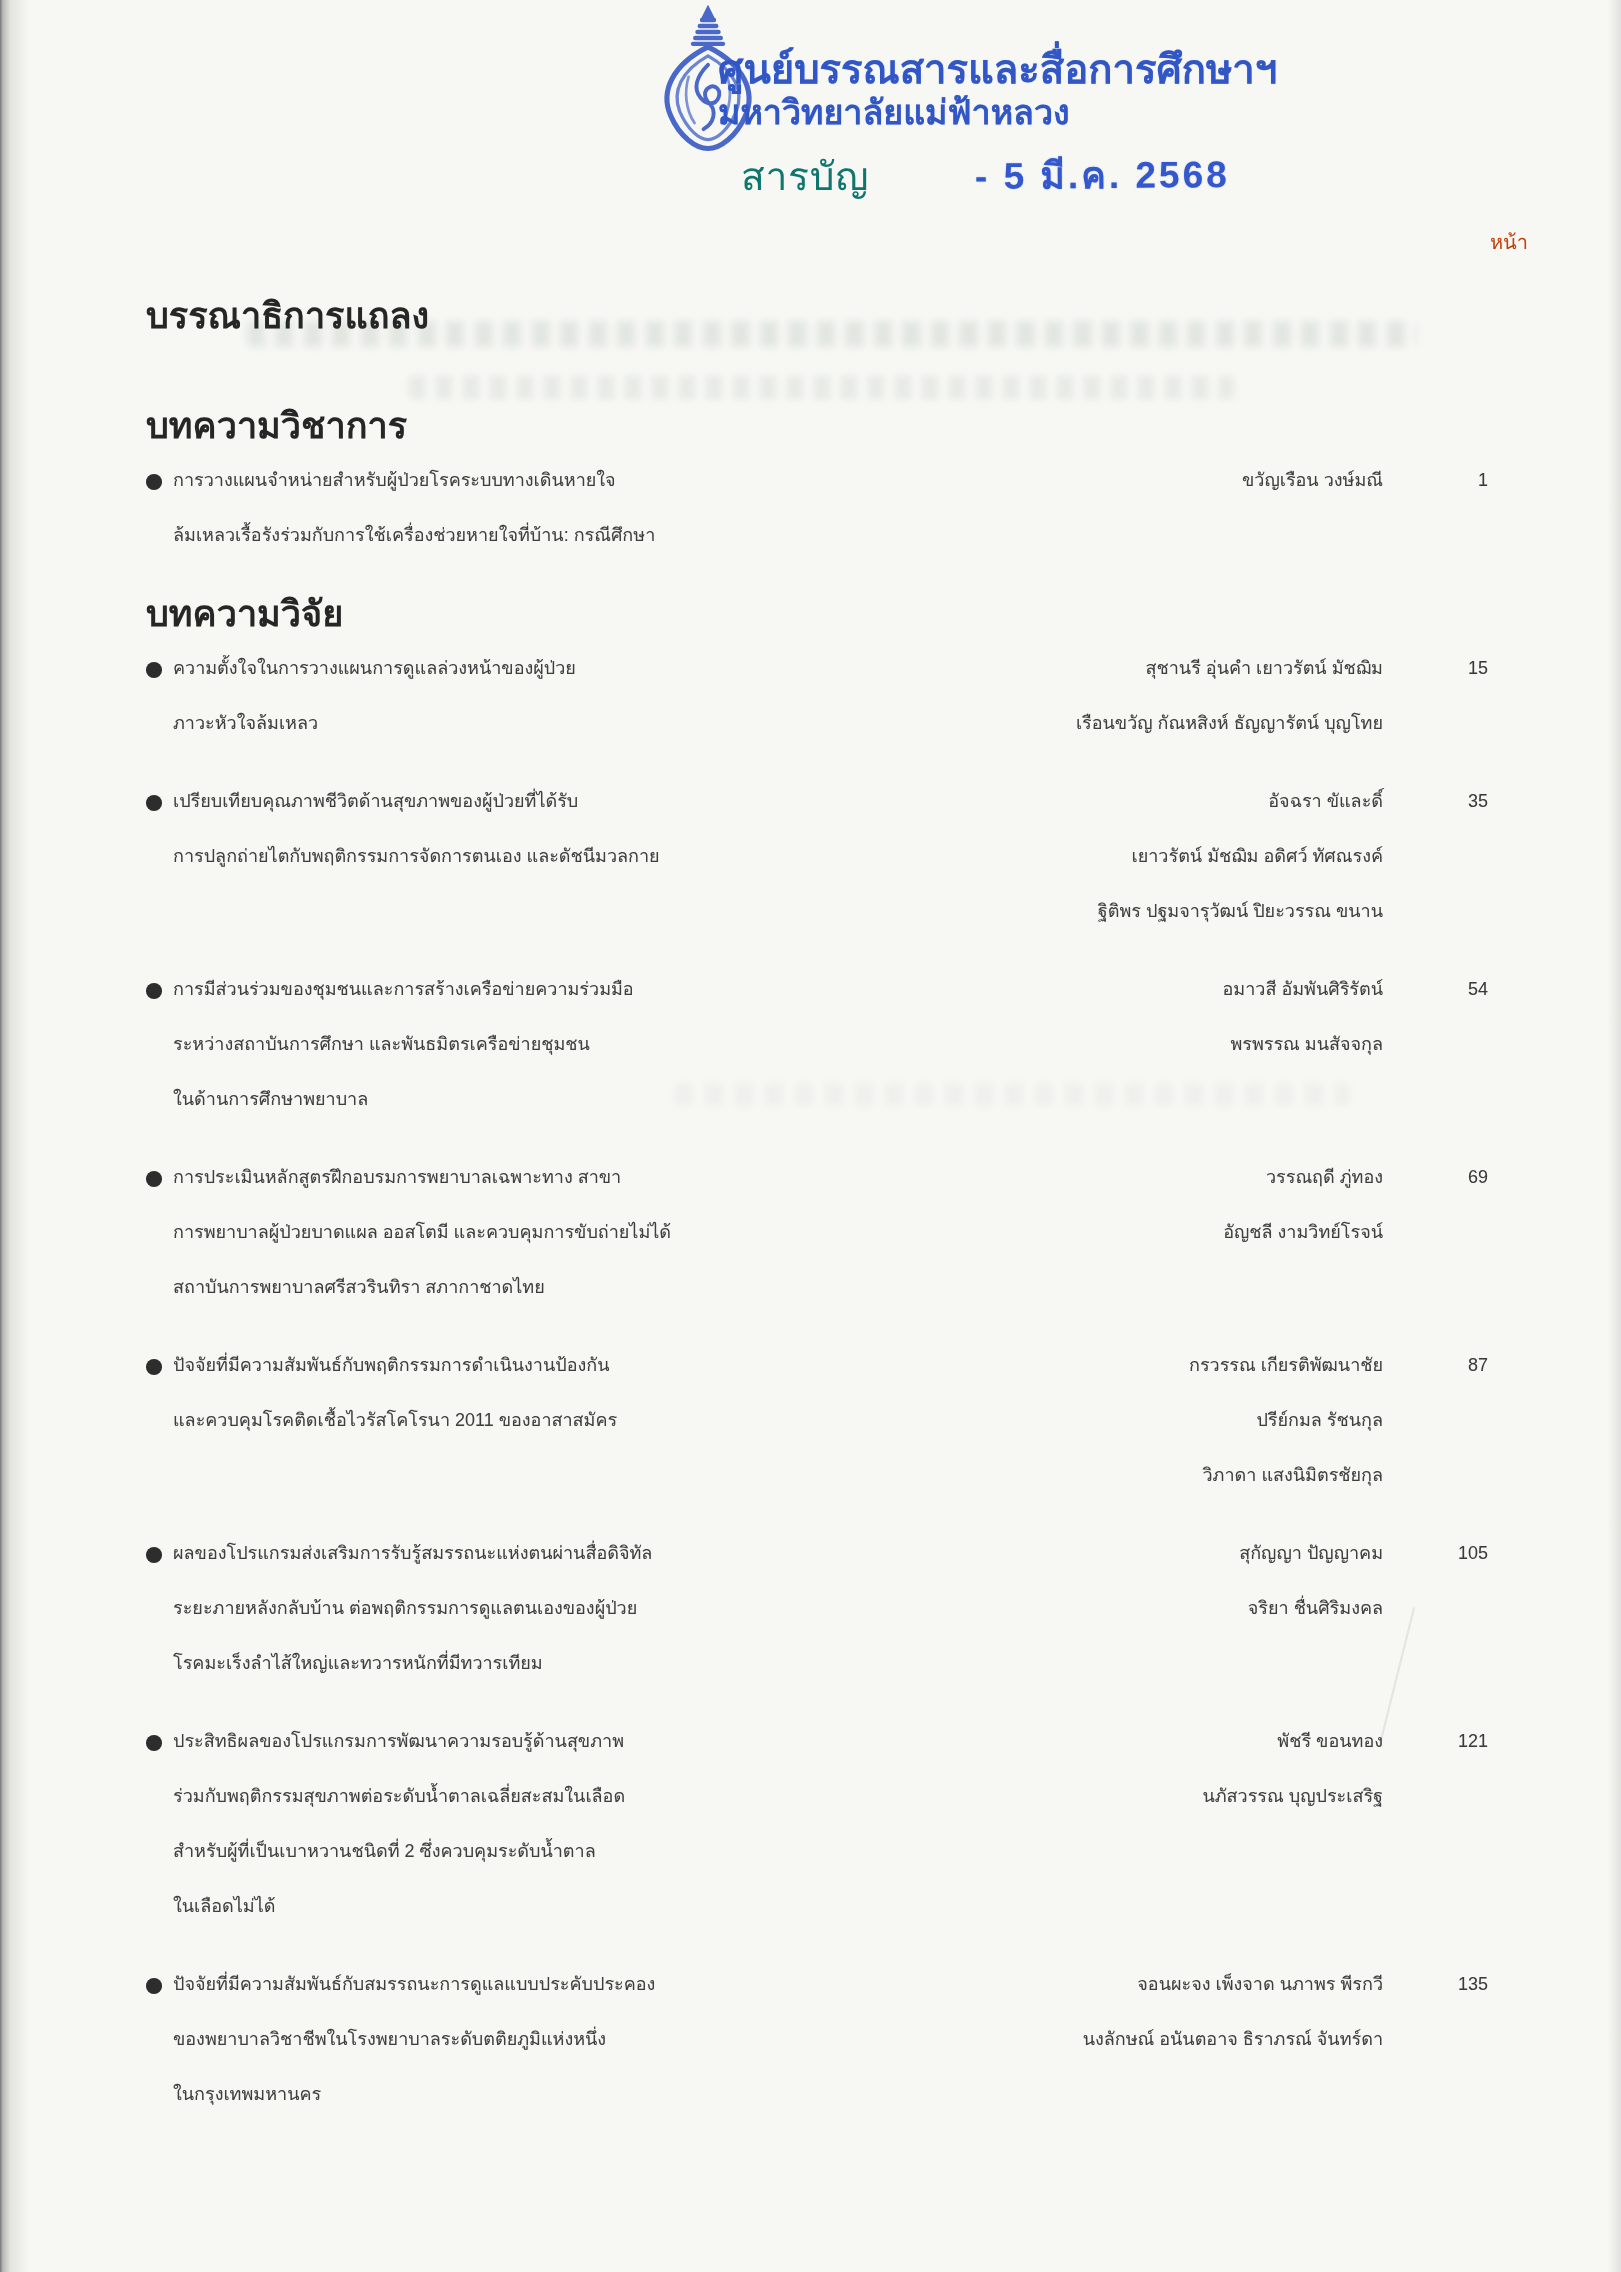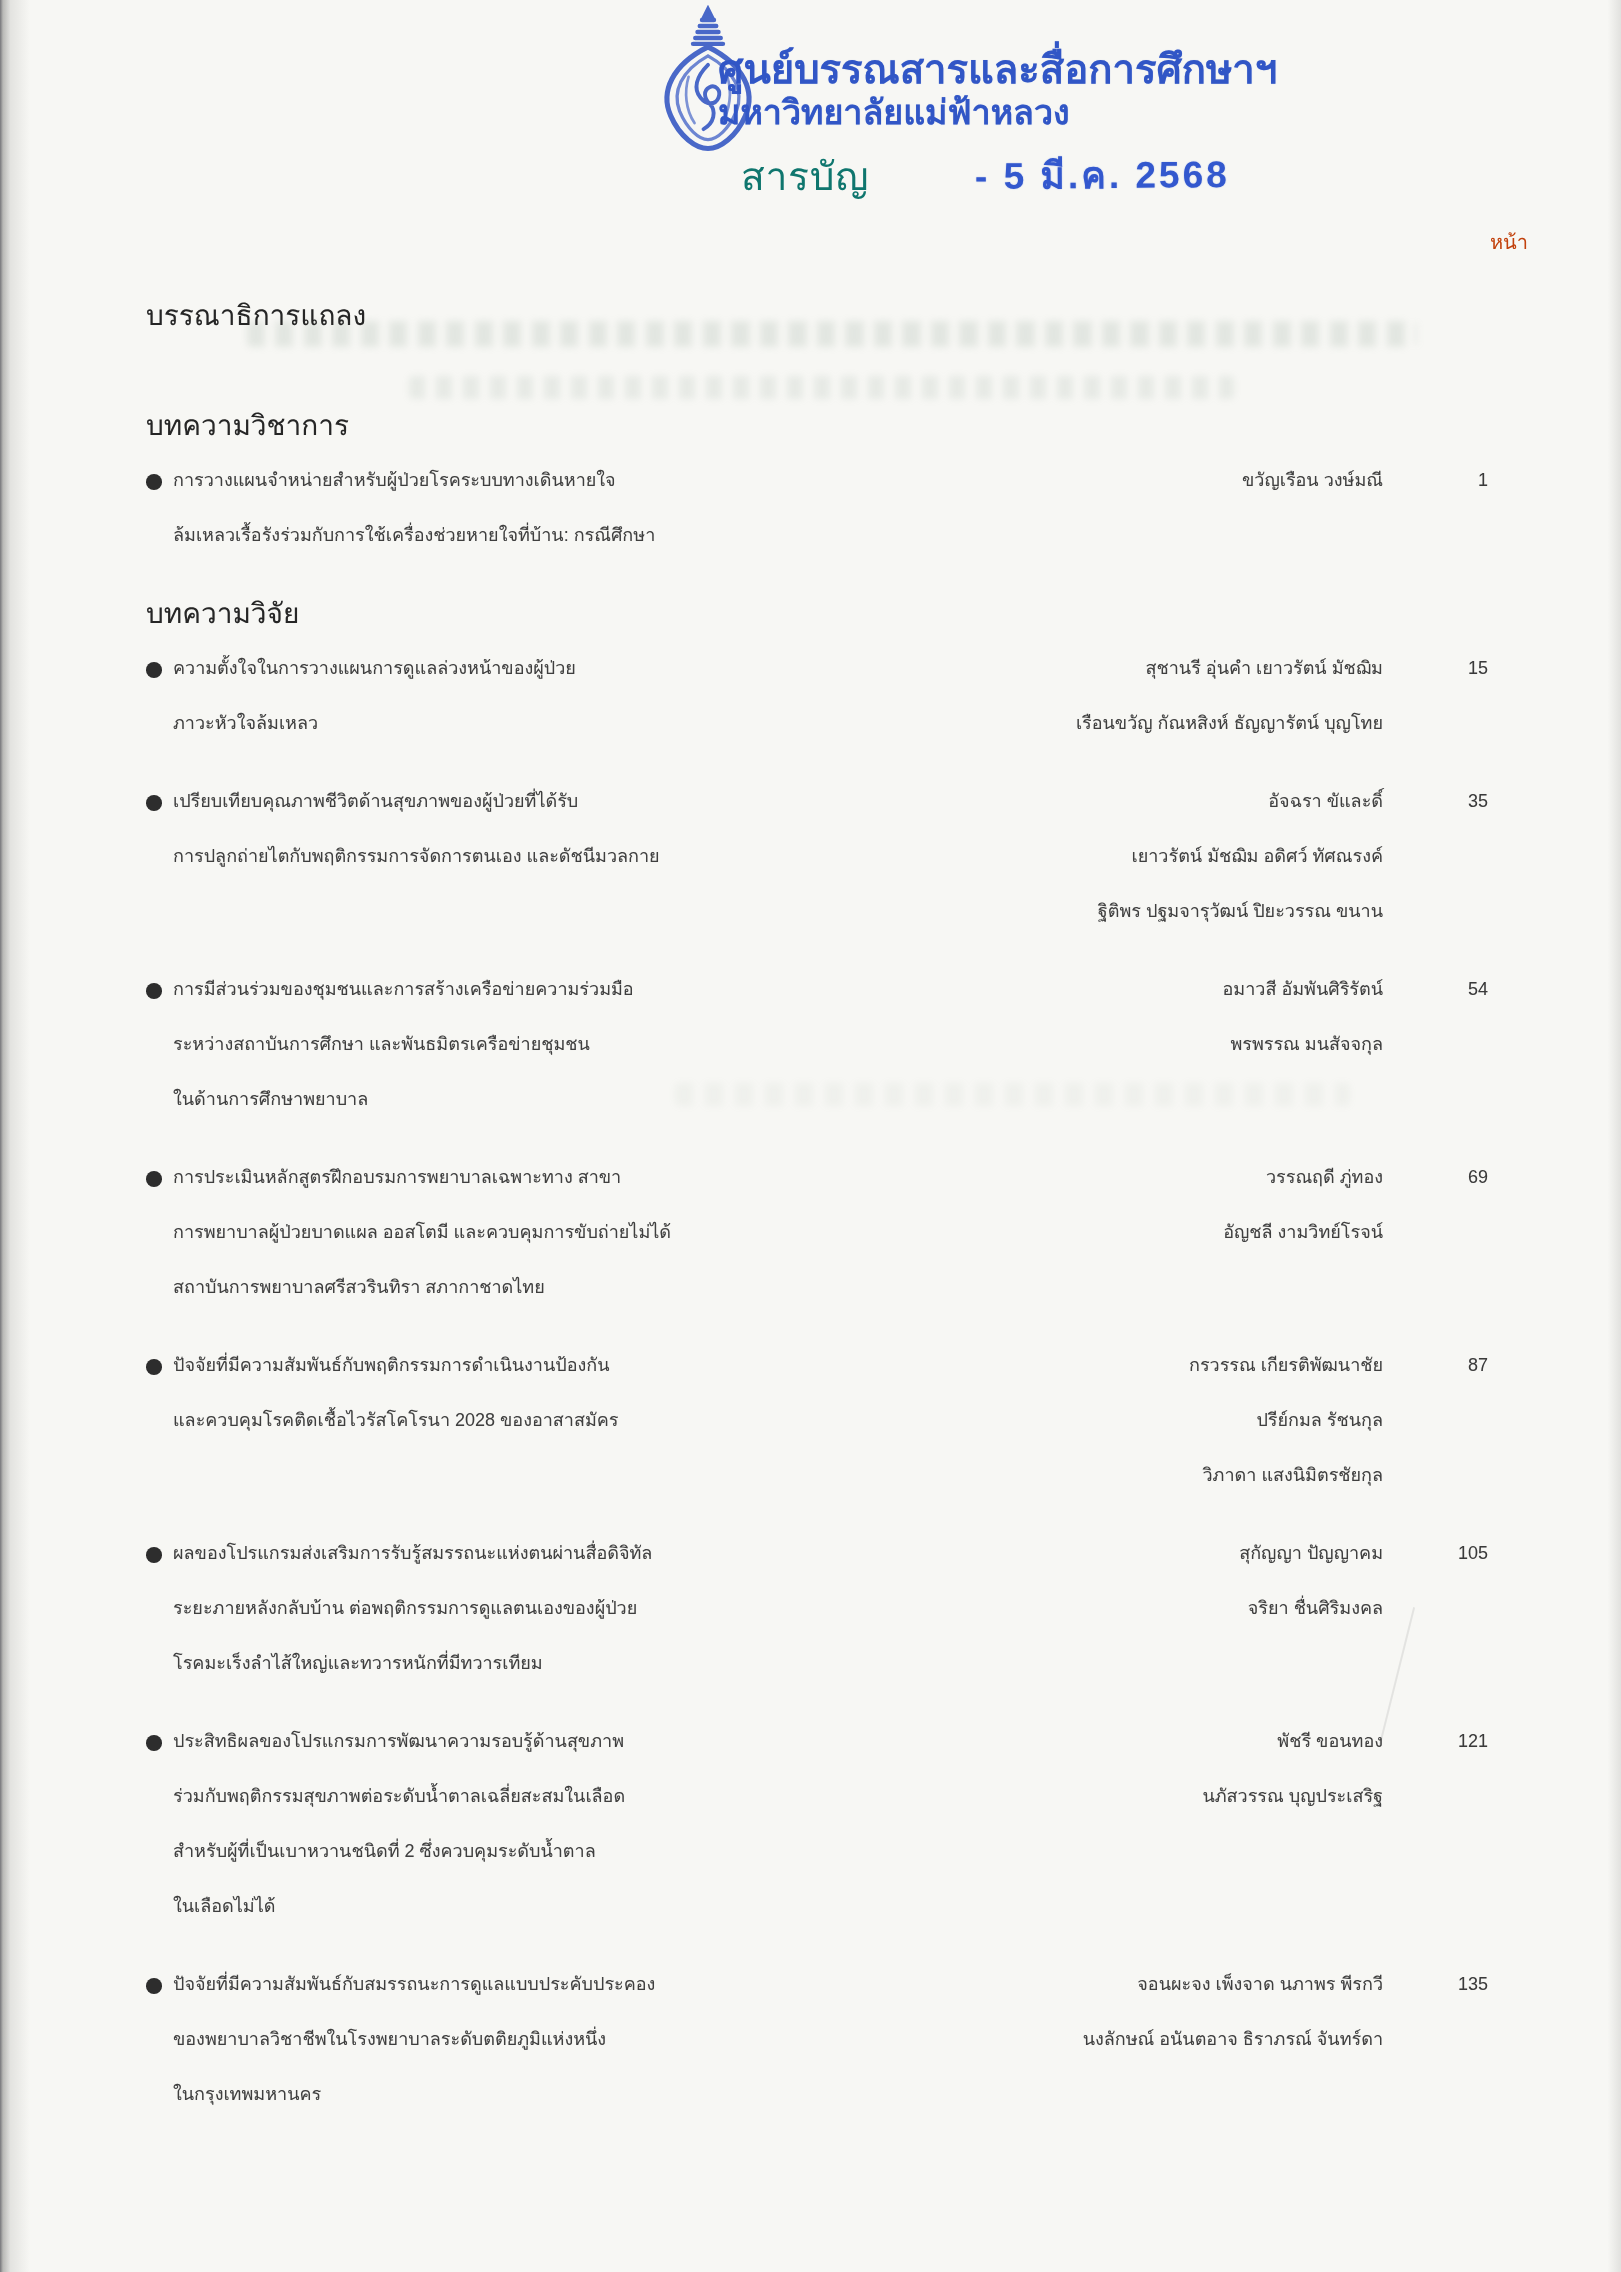--- a/index.html
+++ b/index.html
@@ -39,21 +39,21 @@
   
   .ghost{position:absolute;filter:blur(3.7px);border-radius:4.5px;opacity:.5;}
   .ghost-1{left:247px;top:321px;width:1170px;height:25.5px;
     background:repeating-linear-gradient(90deg,rgba(142,162,148,.38) 0 18px,rgba(142,162,148,0) 18px 28.5px);}
   .ghost-2{left:409px;top:376px;width:825px;height:22.5px;
     background:repeating-linear-gradient(90deg,rgba(142,162,148,.30) 0 16.5px,rgba(142,162,148,0) 16.5px 27px);}
   .ghost-3{left:675px;top:1083px;width:675px;height:22.5px;
     background:repeating-linear-gradient(90deg,rgba(150,168,152,.16) 0 18px,rgba(150,168,152,0) 18px 30px);}
   
   .toc{position:absolute;left:146px;top:283px;width:1342px;}
-  .sec-heading{font-size:28px;font-weight:400;color:#262626;line-height:55px;white-space:nowrap;
+  .sec-heading{font-size:36px;font-weight:700;color:#262626;line-height:55px;white-space:nowrap;
     text-shadow:0 0 0.7px rgba(0,0,0,.12);}
   .h-editor{padding-top:5.2px;}
   .h-academic{margin-top:55px;}
   .h-research{margin-top:23px;}
   .entry{display:grid;grid-template-columns:27px 1fr 465px 105px;margin-top:23px;}
   .entry.first{margin-top:0;}
   .bullet{width:15.7px;height:15.7px;border-radius:50%;background:#2d2d2d;margin-top:21px;}
   .tline,.aline,.pnum{font-size:18px;line-height:55px;white-space:nowrap;
     text-shadow:0 0 0.7px rgba(0,0,0,.14);}
   .titles{min-width:0;}
@@ -171,21 +171,21 @@
       </div>
       <div class="pagecol">
           <div class="pnum">69</div>
         </div>
     </div>
 
     <div class="entry">
       <div class="bullet"></div>
       <div class="titles">
         <div class="tline">ปัจจัยที่มีความสัมพันธ์กับพฤติกรรมการดำเนินงานป้องกัน</div>
-        <div class="tline">และควบคุมโรคติดเชื้อไวรัสโคโรนา 2028 ของอาสาสมัคร</div>
+        <div class="tline">และควบคุมโรคติดเชื้อไวรัสโคโรนา 2011 ของอาสาสมัคร</div>
       </div>
       <div class="authors">
         <div class="aline">กรวรรณ เกียรติพัฒนาชัย</div>
         <div class="aline">ปรีย์กมล รัชนกุล</div>
         <div class="aline">วิภาดา แสงนิมิตรชัยกุล</div>
       </div>
       <div class="pagecol">
           <div class="pnum">87</div>
         </div>
     </div>

